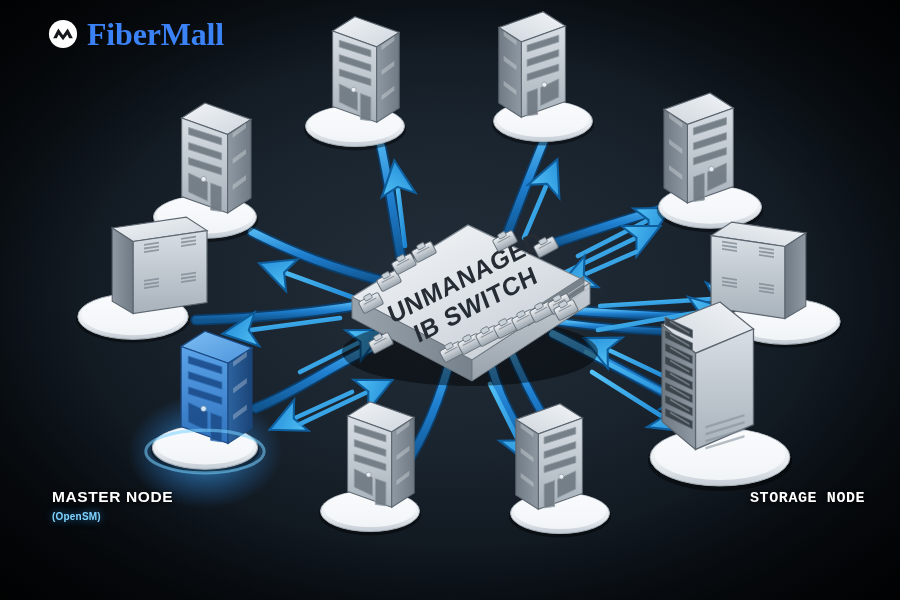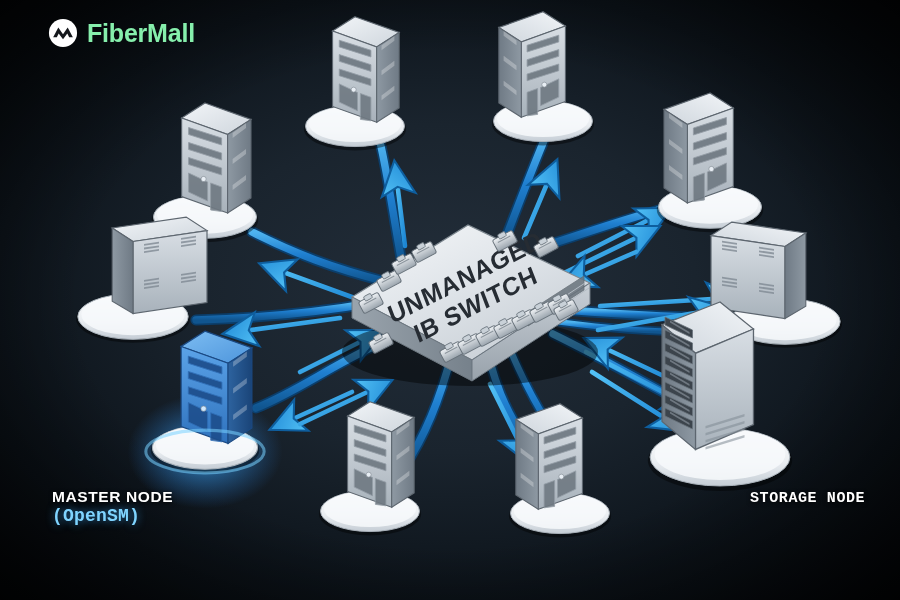--- a/index.html
+++ b/index.html
@@ -33,26 +33,26 @@
     align-items: center;
     gap: 9px;
     z-index: 40;
   }
   .brand-mark {
     width: 30px;
     height: 30px;
     display: block;
   }
   .brand-name {
-    color: #86efac;
-    font-size: 25px;
+    color: #3b82f6;
+    font-size: 32px;
     font-weight: 700;
     letter-spacing: -0.2px;
     line-height: 1;
-    font-family: Liberation Sans, sans-serif;
+    font-family: Liberation Serif, serif;
   }
   .node-label {
     position: absolute;
     z-index: 35;
     color: #ffffff;
     font-weight: 700;
     font-family: "Liberation Sans", sans-serif;
     text-transform: uppercase;
     letter-spacing: 0.6px;
     text-shadow: 0 1px 4px rgba(0,0,0,0.9);
@@ -60,26 +60,25 @@
   #master-label {
     left: 52px;
     top: 487px;
     width: 200px;
     font-size: 15.5px;
     line-height: 19px;
   }
   #master-label .sub {
     display: block;
     color: #7fd4ff;
-    font-size: 18px;
+    font-size: 10px;
     letter-spacing: 0.2px;
     text-transform: none;
     margin-top: 1px;
     text-shadow: 0 0 8px rgba(60,170,255,0.65);
-    font-family: Liberation Mono, monospace;
   }
   #storage-label {
     left: 750px;
     top: 489px;
     width: 180px;
     font-size: 15px;
     line-height: 19px;
     font-family: Liberation Mono, monospace;
   }
 </style>

